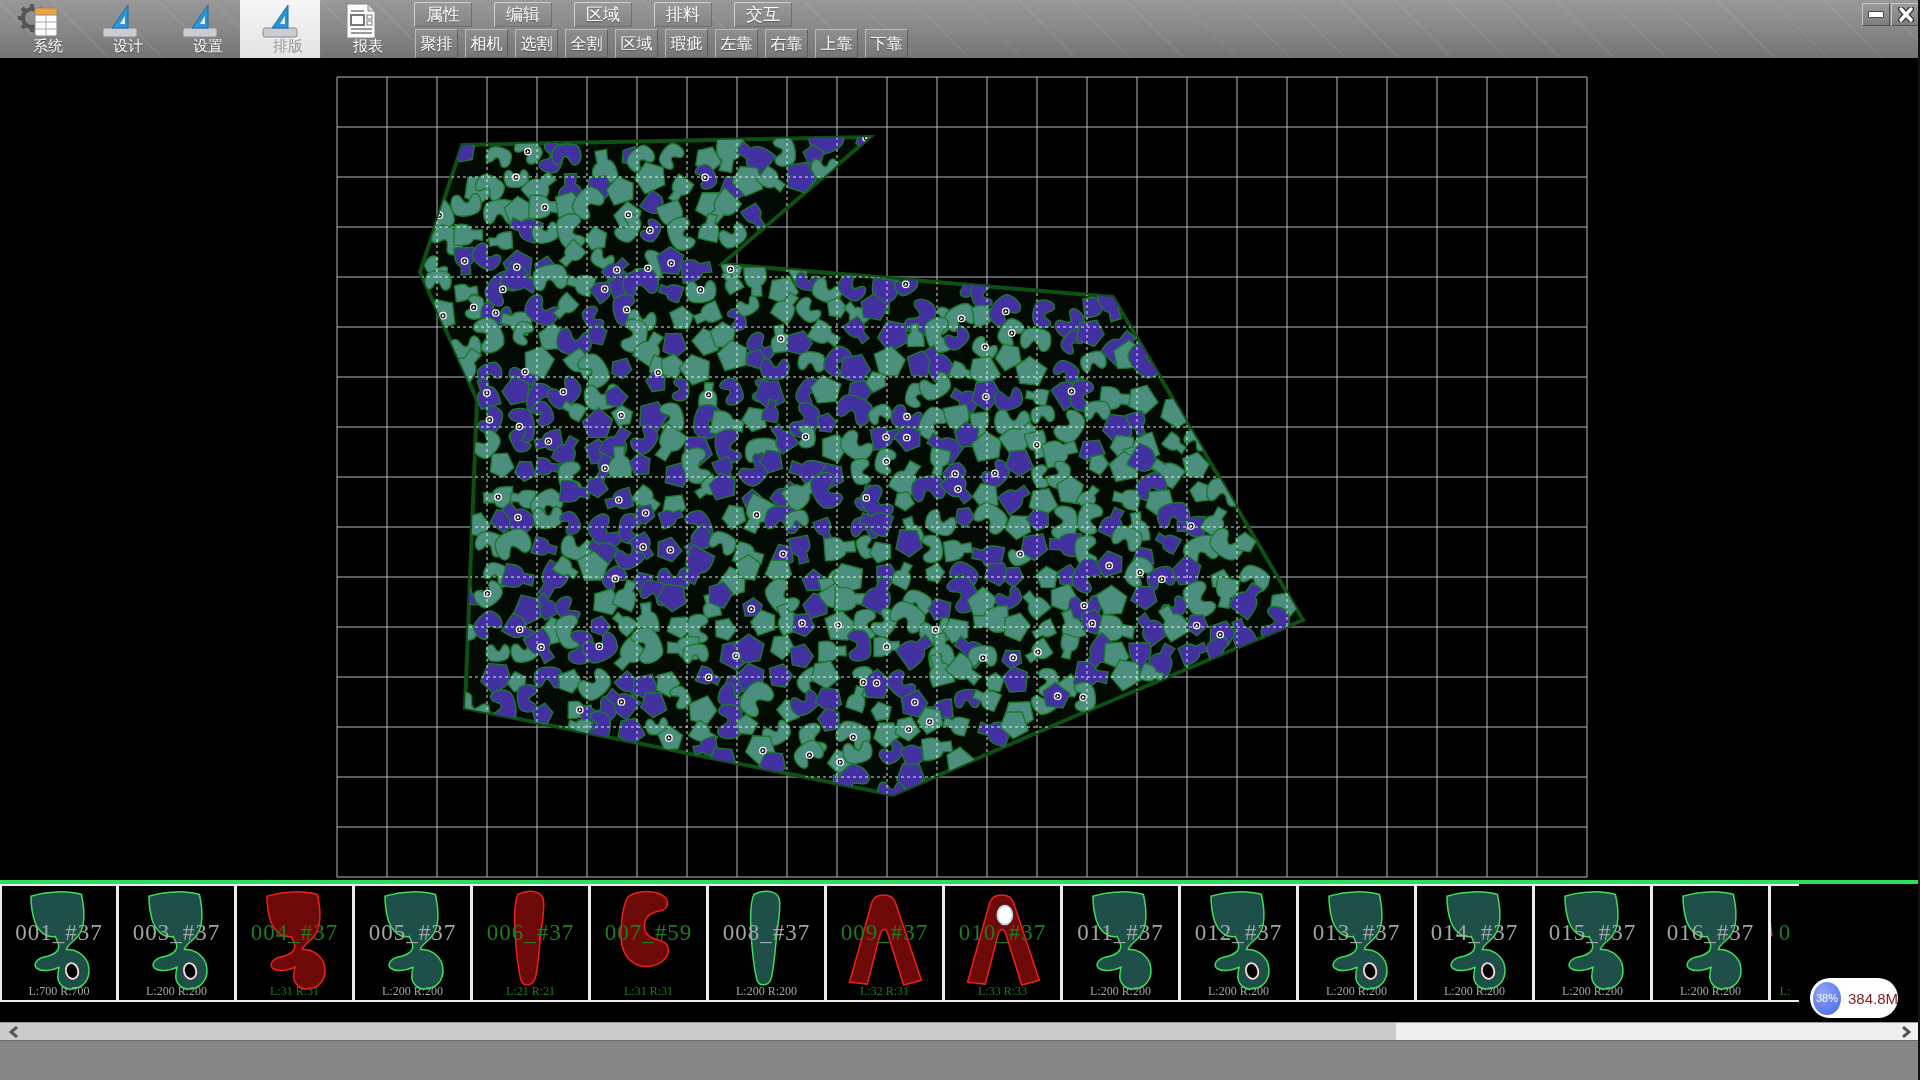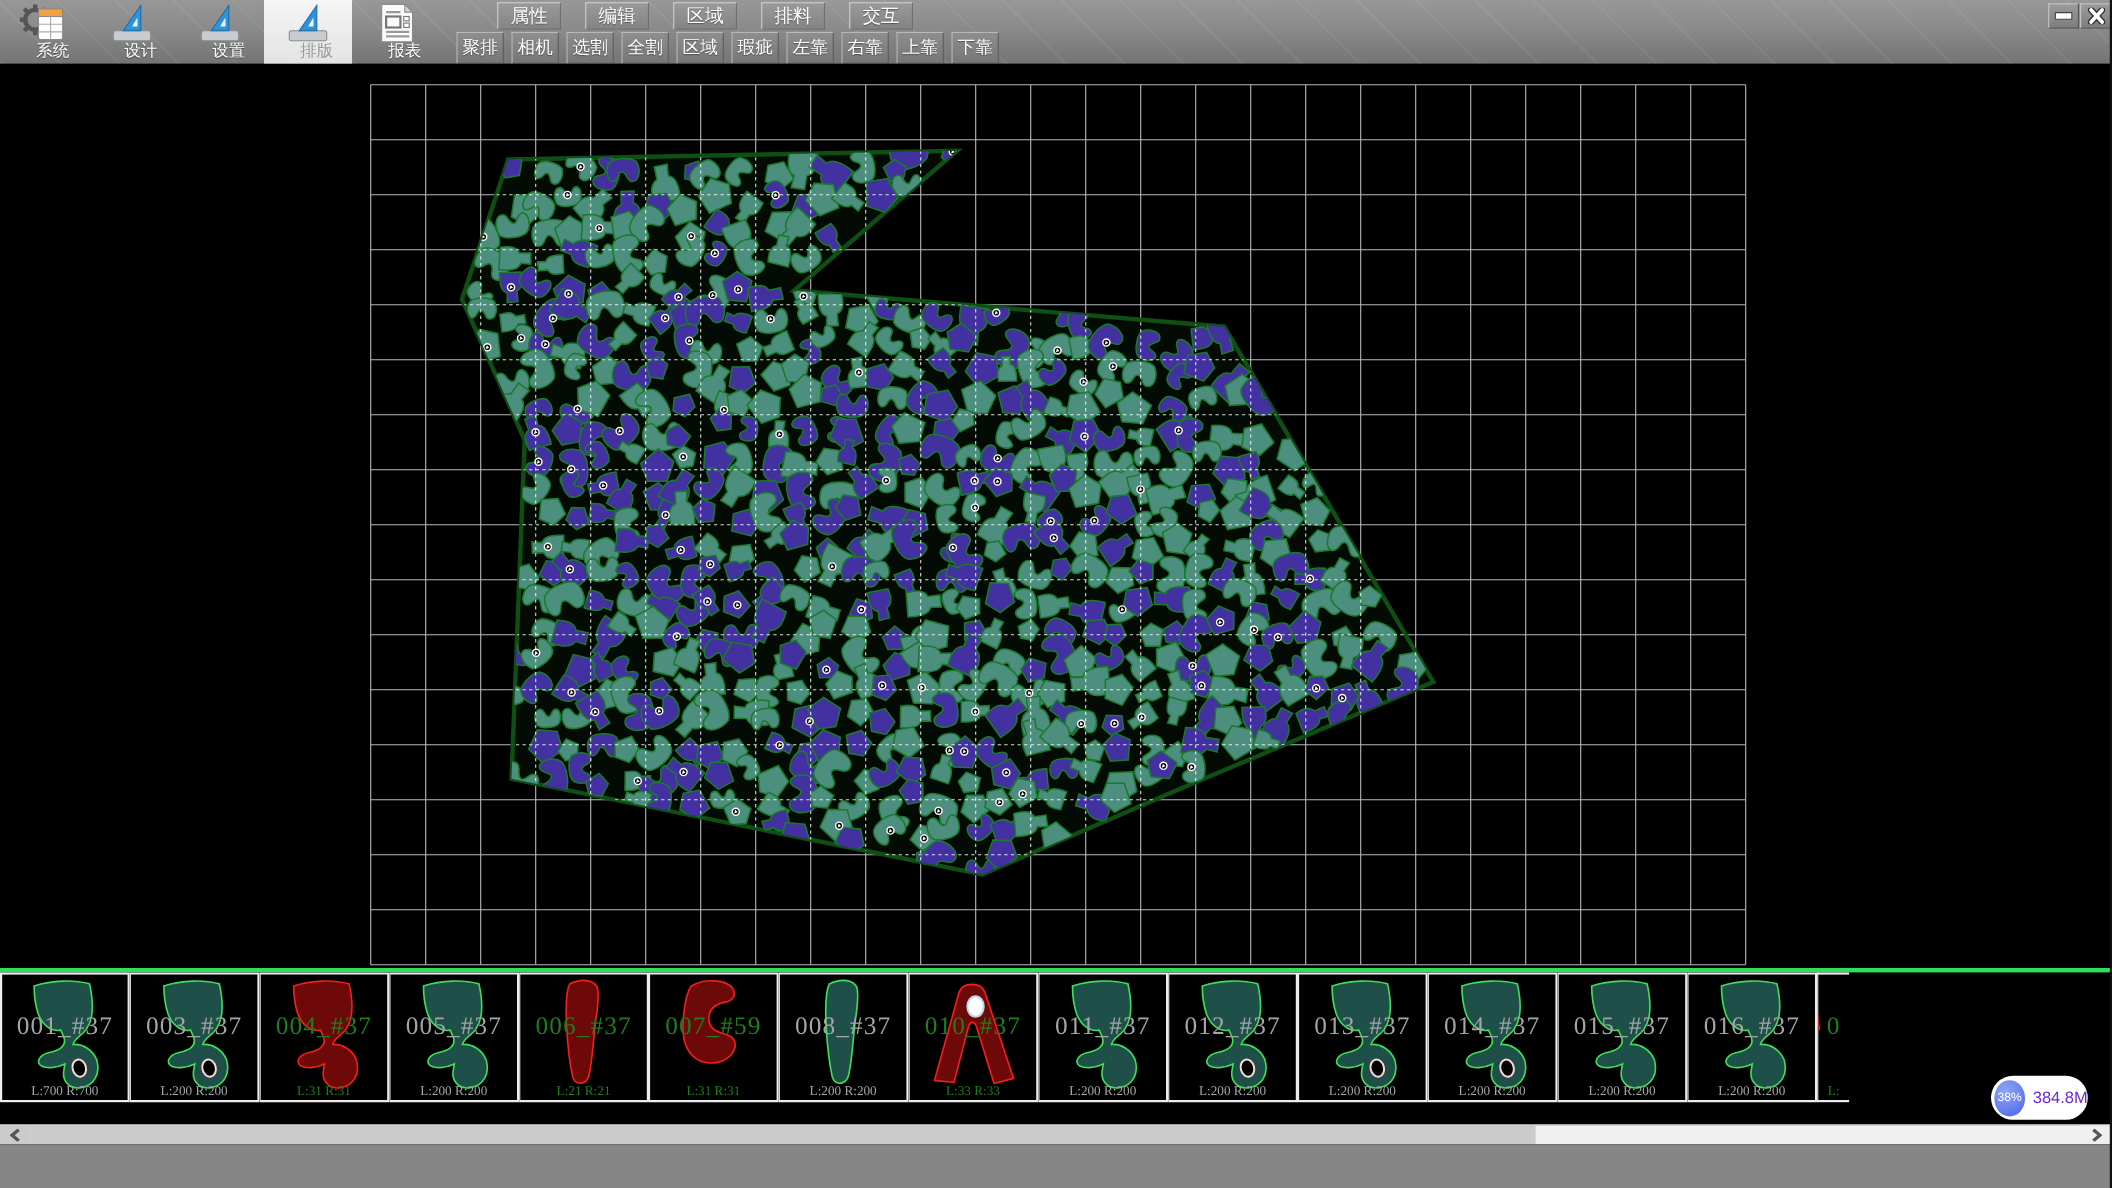--- a/index.html
+++ b/index.html
@@ -10,21 +10,21 @@
     background:linear-gradient(180deg,#989898 0%,#8a8a8a 45%,#747474 100%);
     border-bottom:1px solid #5a5a5a;}
   #header .streaks{position:absolute;inset:0;
     background:repeating-linear-gradient(45deg,rgba(255,255,255,.05) 0 2px,transparent 2px 38px);}
   .bigbtn{position:absolute;top:0;height:58px;width:80px;text-align:center;cursor:default;}
   .bigbtn.selected{background:linear-gradient(180deg,#f6f6f6,#e3e3e3);}
   .bigbtn .bicon{position:absolute;left:50%;top:2px;transform:translateX(-50%);}
   .bigbtn .blabel{position:absolute;left:16px;right:0;bottom:2px;font-size:15px;color:#fff;
     text-shadow:0 1px 1px rgba(0,0,0,.45);}
   .bigbtn.selected .blabel{color:#9a9a9a;text-shadow:none;}
-  #menuRow{position:absolute;left:430px;top:2px;display:flex;gap:22px;padding-left:22px;}
+  #menuRow{position:absolute;left:392px;top:2px;display:flex;gap:22px;padding-left:22px;}
   .menutab{width:56px;height:23px;line-height:23px;text-align:center;color:#fff;font-size:17px;
     border:1px solid;border-color:#cfcfcf #6f6f6f #6f6f6f #cfcfcf;
     background:linear-gradient(180deg,#9a9a9a,#848484);text-shadow:0 1px 1px rgba(0,0,0,.4);}
   #toolRow{position:absolute;left:415px;top:29px;display:flex;gap:7px;}
   .toolbtn{width:41px;height:27px;line-height:27px;text-align:center;color:#fff;font-size:16px;
     border:1px solid;border-color:#b8b8b8 #5c5c5c #5c5c5c #b8b8b8;
     background:linear-gradient(180deg,#8e8e8e,#767676);text-shadow:0 1px 1px rgba(0,0,0,.4);}
   .winbtn{position:absolute;top:3px;height:21px;border:1px solid;
     border-color:#c5c5c5 #555 #555 #c5c5c5;background:linear-gradient(180deg,#9b9b9b,#7d7d7d);
     display:flex;align-items:center;justify-content:center;}
@@ -43,21 +43,21 @@
     font-family:"Liberation Serif",serif;font-size:23px;letter-spacing:1px;}
   .cell .ccounts{position:absolute;left:0;right:0;bottom:1px;text-align:center;
     font-family:"Liberation Serif",serif;font-size:12px;}
   .t-gray{color:#a2a6a6;} .t-green{color:#1e7e1e;}
   
   #pill{position:absolute;left:1810px;top:978px;width:88px;height:40px;background:#fff;
     border-radius:20px;box-shadow:0 2px 8px rgba(0,0,0,.45);display:flex;align-items:center;}
   #pill .pcircle{width:33px;height:33px;border-radius:50%;margin-left:3px;
     background:radial-gradient(circle at 35% 30%,#8ea4f7,#4a66e8);
     color:#fff;font-size:11px;display:flex;align-items:center;justify-content:center;}
-  #pill .psize{margin-left:7px;font-size:15px;color:#6d28d9;}
+  #pill .psize{margin-left:7px;font-size:15px;color:#7f1d1d;}
   
   #hscroll{position:absolute;left:0;top:1022px;width:1920px;height:18px;background:#efefef;
     border-top:1px solid #9a9a9a;}
   #hthumb{position:absolute;left:28px;top:0;width:1368px;height:18px;background:#cbcbcb;}
   .sbtn{position:absolute;top:0;width:28px;height:18px;display:flex;align-items:center;justify-content:center;background:#cbcbcb;}
   .sbtn.right{background:#efefef;}
   #statusbar{position:absolute;left:0;top:1040px;width:1920px;height:40px;background:#868686;
     border-top:1px solid #6e6e6e;}
   #rightedge{position:absolute;right:0;top:0;width:2px;height:1080px;background:#111;}
 </style>
@@ -1286,20 +1286,27 @@
         <div class="cell">
           <svg width="96" height="112" viewBox="0 0 100 120">
             <path d="M36,8 C48,2 60,4 63,12 C65,20 63,32 61,46 C59,64 58,82 55,96 C53,106 42,108 39,99 C36,86 34,68 33,50 C32,32 32,16 36,8 Z" fill="#1e4f48" stroke="#3ede57" stroke-width="1.6"></path>
           </svg>
           <div class="cname t-gray">008_#37</div>
           <div class="ccounts t-gray">L:200 R:200</div>
         </div>
         <div class="cell">
           <svg width="96" height="112" viewBox="0 0 100 120">
             <path d="M12,102 L36,16 C40,6 57,6 61,16 L89,100 L70,105 L53,50 C51,44 47,44 45,50 L31,104 Z" fill="#6e0909" stroke="#f01e1e" stroke-width="1.6"></path>
+          </svg>
+          <div class="cname t-green">009_#37</div>
+          <div class="ccounts t-green">L:32 R:31</div>
+        </div>
+        <div class="cell">
+          <svg width="96" height="112" viewBox="0 0 100 120">
+            <path d="M12,102 L36,16 C40,6 57,6 61,16 L89,100 L70,105 L53,50 C51,44 47,44 45,50 L31,104 Z" fill="#6e0909" stroke="#f01e1e" stroke-width="1.6"></path>
             <ellipse cx="52" cy="30" rx="8" ry="10" fill="#fff" stroke="#bcd8e8" stroke-width="2"></ellipse>
           </svg>
           <div class="cname t-green">010_#37</div>
           <div class="ccounts t-green">L:33 R:33</div>
         </div>
         <div class="cell">
           <svg width="96" height="112" viewBox="0 0 100 120">
             <path d="M20,10 C38,4 60,4 74,8 C78,26 78,42 71,52 C67,58 59,61 58,67 C67,66 77,72 81,82 C85,96 78,107 66,109 C55,111 47,103 49,92 L50,86 C42,90 31,91 26,87 C22,83 26,77 34,75 C45,73 52,68 49,60 L46,53 C37,55 28,48 24,37 C21,28 20,19 20,10 Z" fill="#1e4f48" stroke="#3ede57" stroke-width="1.6"></path>
           </svg>
           <div class="cname t-gray">011_#37</div>

